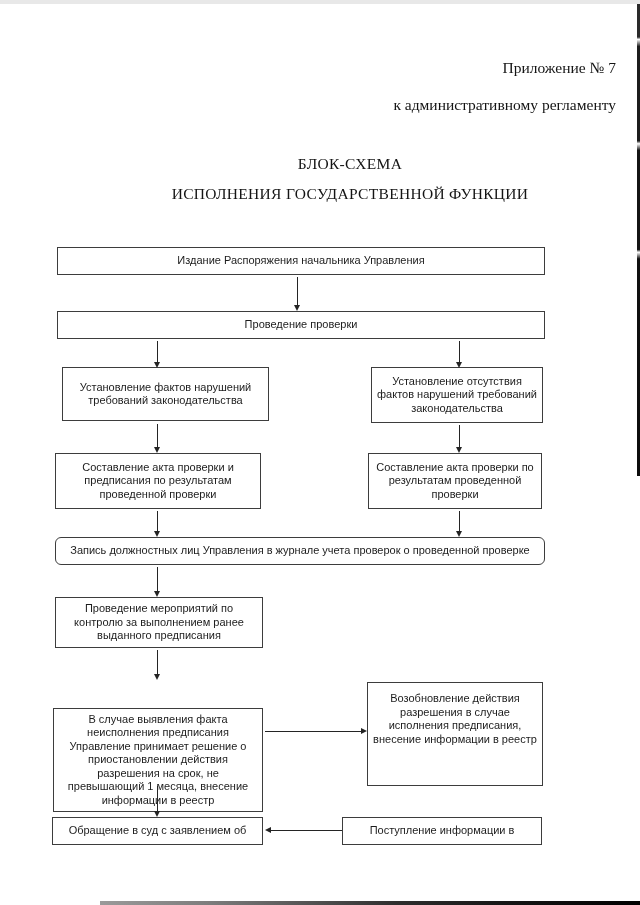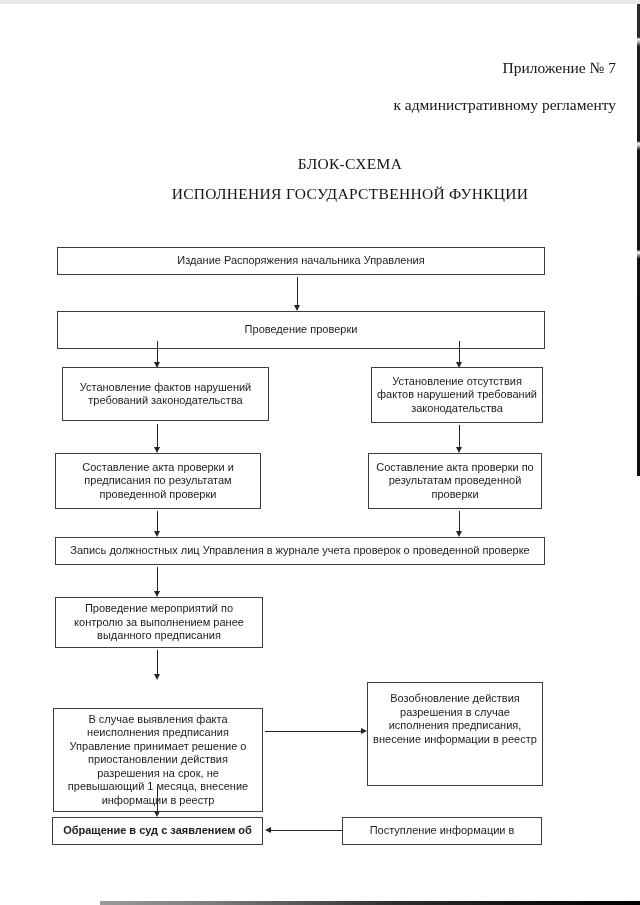--- a/index.html
+++ b/index.html
@@ -65,39 +65,39 @@
 <div class="page">
 
   <div class="serif hdr" style="top:55px;">Приложение № 7</div>
   <div class="serif hdr" style="top:92px;">к административному регламенту</div>
 
   <div class="serif ttl" style="top:151px;">БЛОК-СХЕМА</div>
   <div class="serif ttl" style="top:181px;">ИСПОЛНЕНИЯ ГОСУДАРСТВЕННОЙ ФУНКЦИИ</div>
 
   <div class="node" style="left:57px;top:243px;width:488px;height:28px;text-align:right;">Издание Распоряжения начальника Управления</div>
 
-  <div class="node" style="left:57px;top:307px;width:488px;height:38px;">Проведение проверки</div>
+  <div class="node" style="left:57px;top:307px;width:488px;height:28px;">Проведение проверки</div>
 
   <div class="node" style="left:62px;top:363px;width:207px;height:54px;">Установление фактов нарушений требований законодательства</div>
 
   <div class="node" style="left:371px;top:363px;width:172px;height:56px;">Установление отсутствия фактов нарушений требований законодательства</div>
 
   <div class="node" style="left:55px;top:449px;width:206px;height:56px;">Составление акта проверки и предписания по результатам проведенной проверки</div>
 
   <div class="node" style="left:368px;top:449px;width:174px;height:56px;">Составление акта проверки по результатам проведенной проверки</div>
 
-  <div class="node" style="left:55px;top:533px;width:490px;height:28px;">Запись должностных лиц Управления в журнале учета проверок о проведенной проверке</div>
+  <div class="node" style="left:55px;top:533px;width:490px;height:28px;border-radius:6px;">Запись должностных лиц Управления в журнале учета проверок о проведенной проверке</div>
 
   <div class="node" style="left:55px;top:593px;width:208px;height:51px;">Проведение мероприятий по контролю за выполнением ранее выданного предписания</div>
 
   <div class="node" style="left:53px;top:704px;width:210px;height:104px;">В случае выявления факта неисполнения предписания Управление принимает решение о приостановлении действия разрешения на срок, не превышающий 1 месяца, внесение информации в реестр</div>
 
   <div class="node top-align" style="left:367px;top:678px;width:176px;height:104px;">Возобновление действия разрешения в случае исполнения предписания, внесение информации в реестр</div>
 
-  <div class="node" style="left:52px;top:813px;width:211px;height:28px;font-weight:bold;">Обращение в суд с заявлением об</div>
+  <div class="node" style="left:52px;top:813px;width:211px;height:28px;">Обращение в суд с заявлением об</div>
 
   <div class="node" style="left:342px;top:813px;width:200px;height:28px;">Поступление информации в</div>
 
   <div class="arrow-v" style="left:297px;top:273px;height:28px;">
       <span class="head"></span>
     </div>
 
   <div class="arrow-v" style="left:157px;top:337px;height:21px;">
       <span class="head"></span>
     </div>

